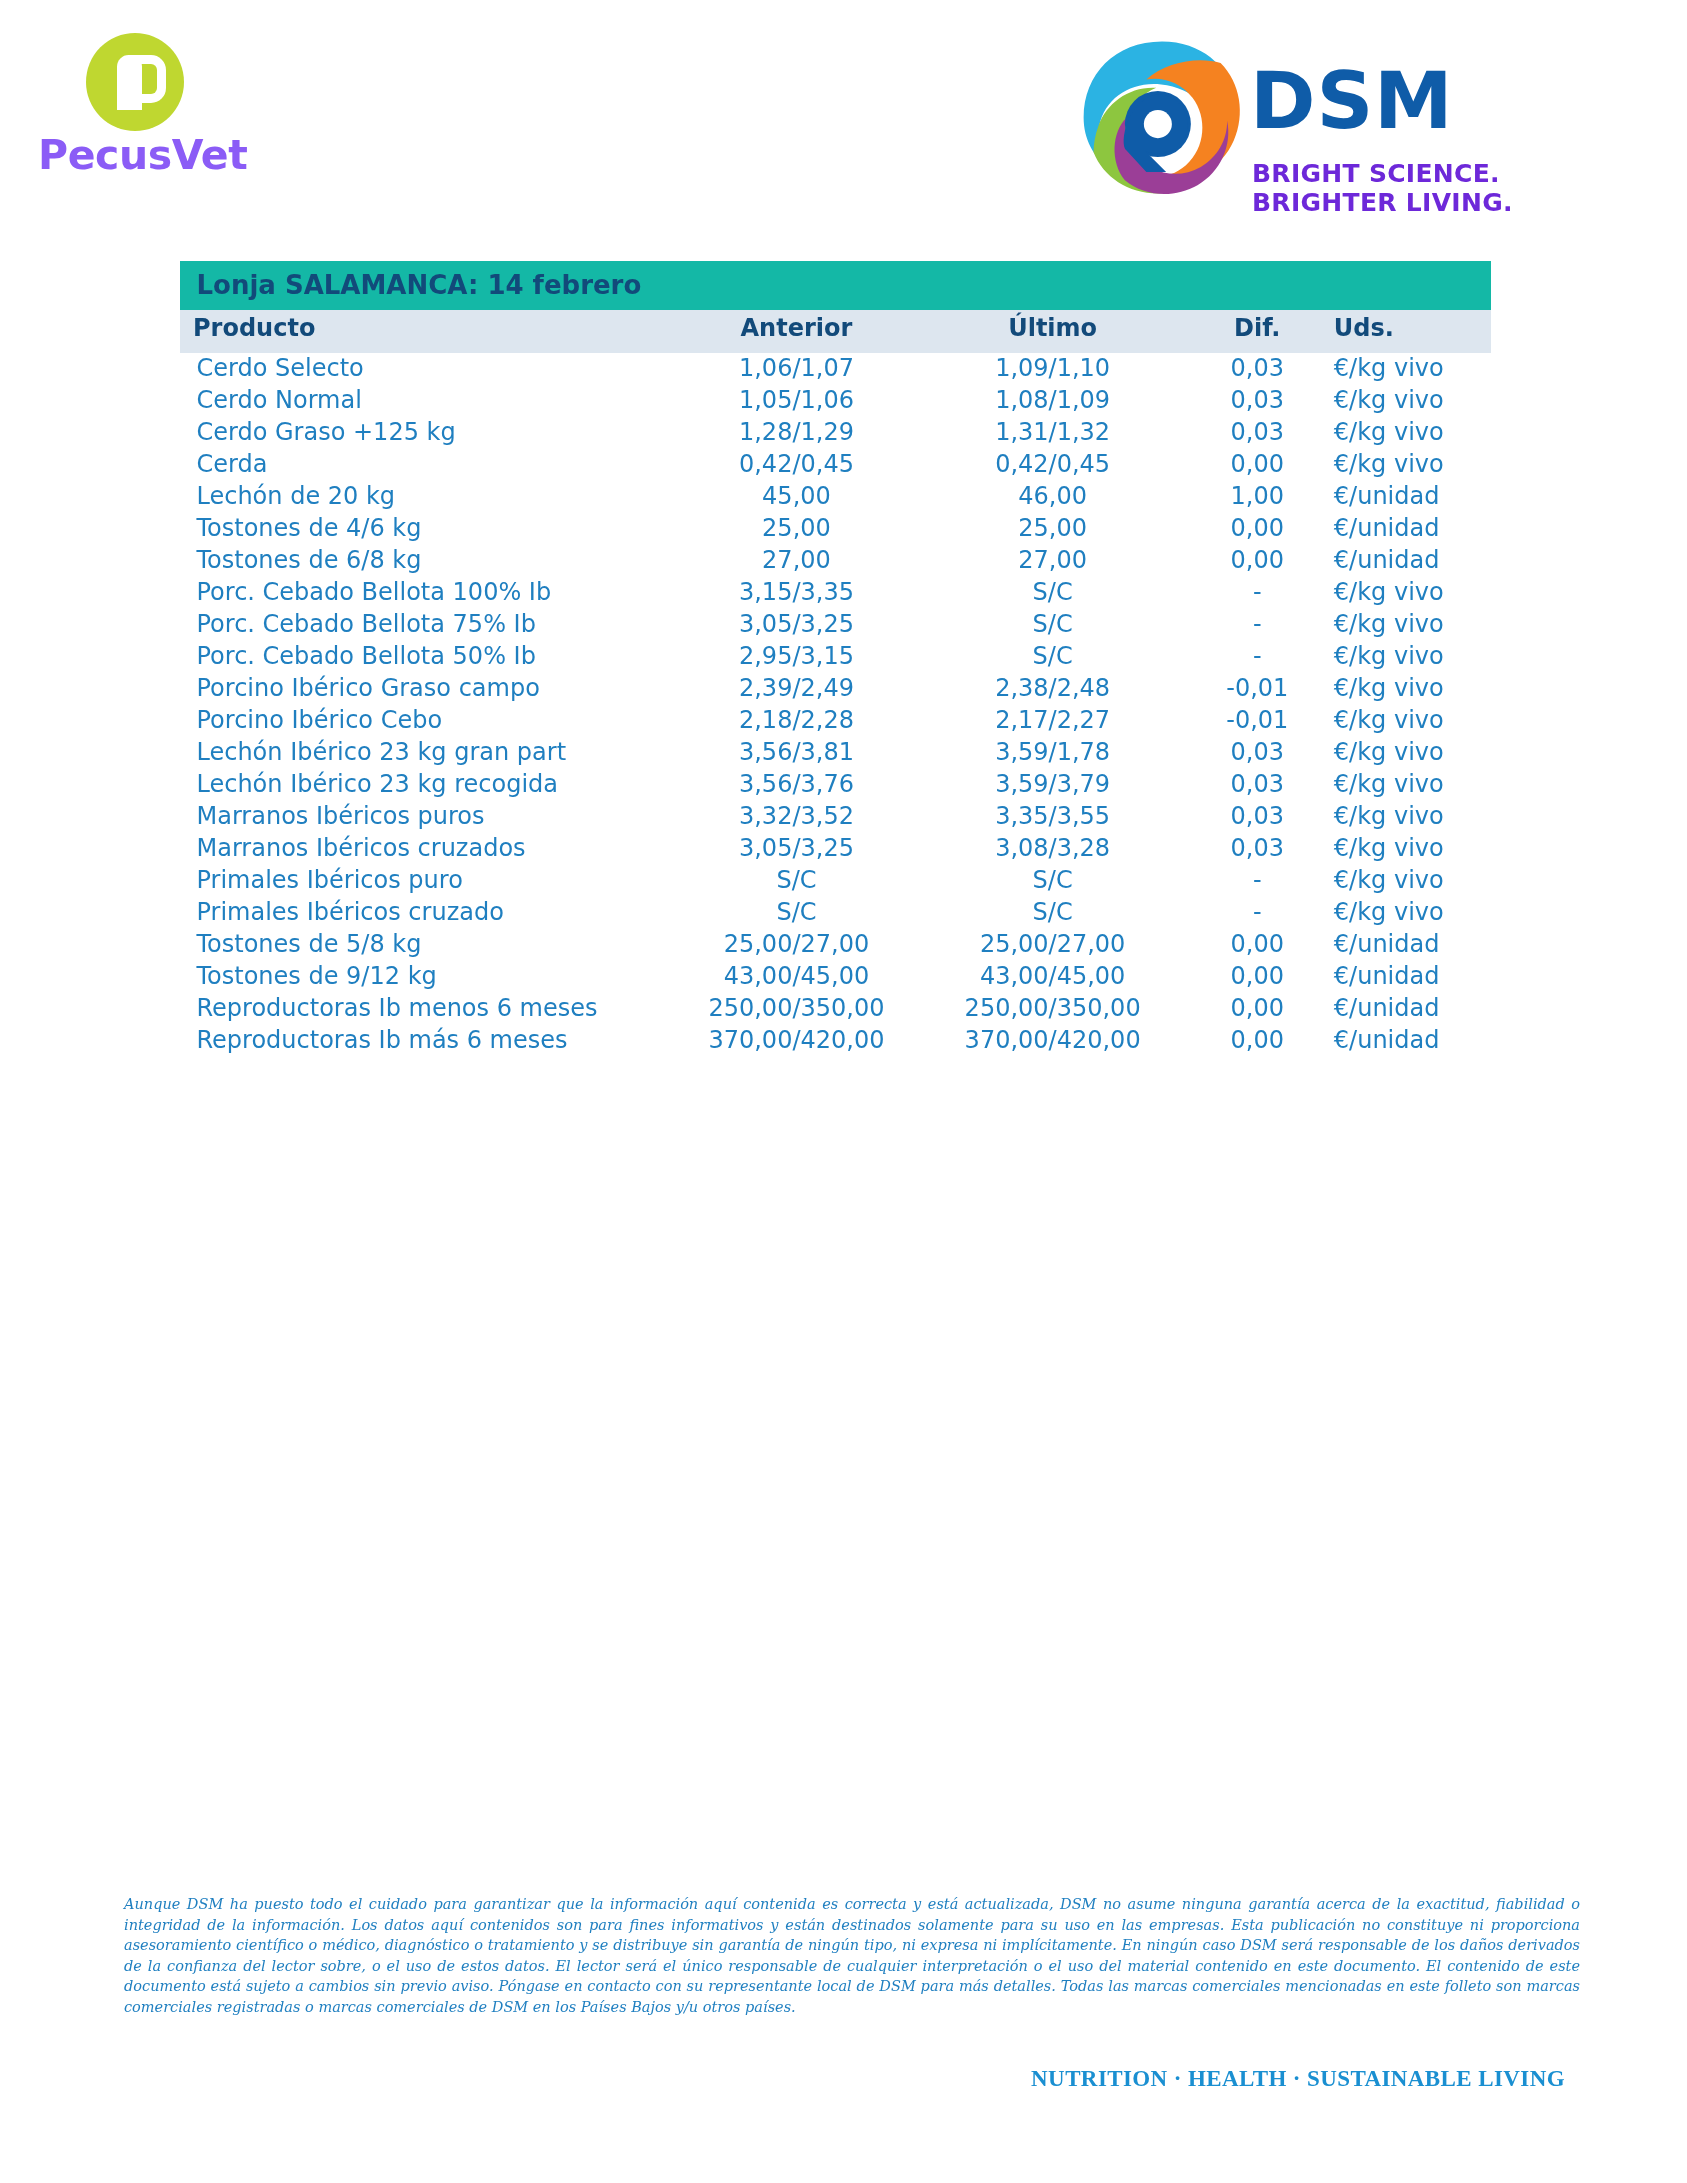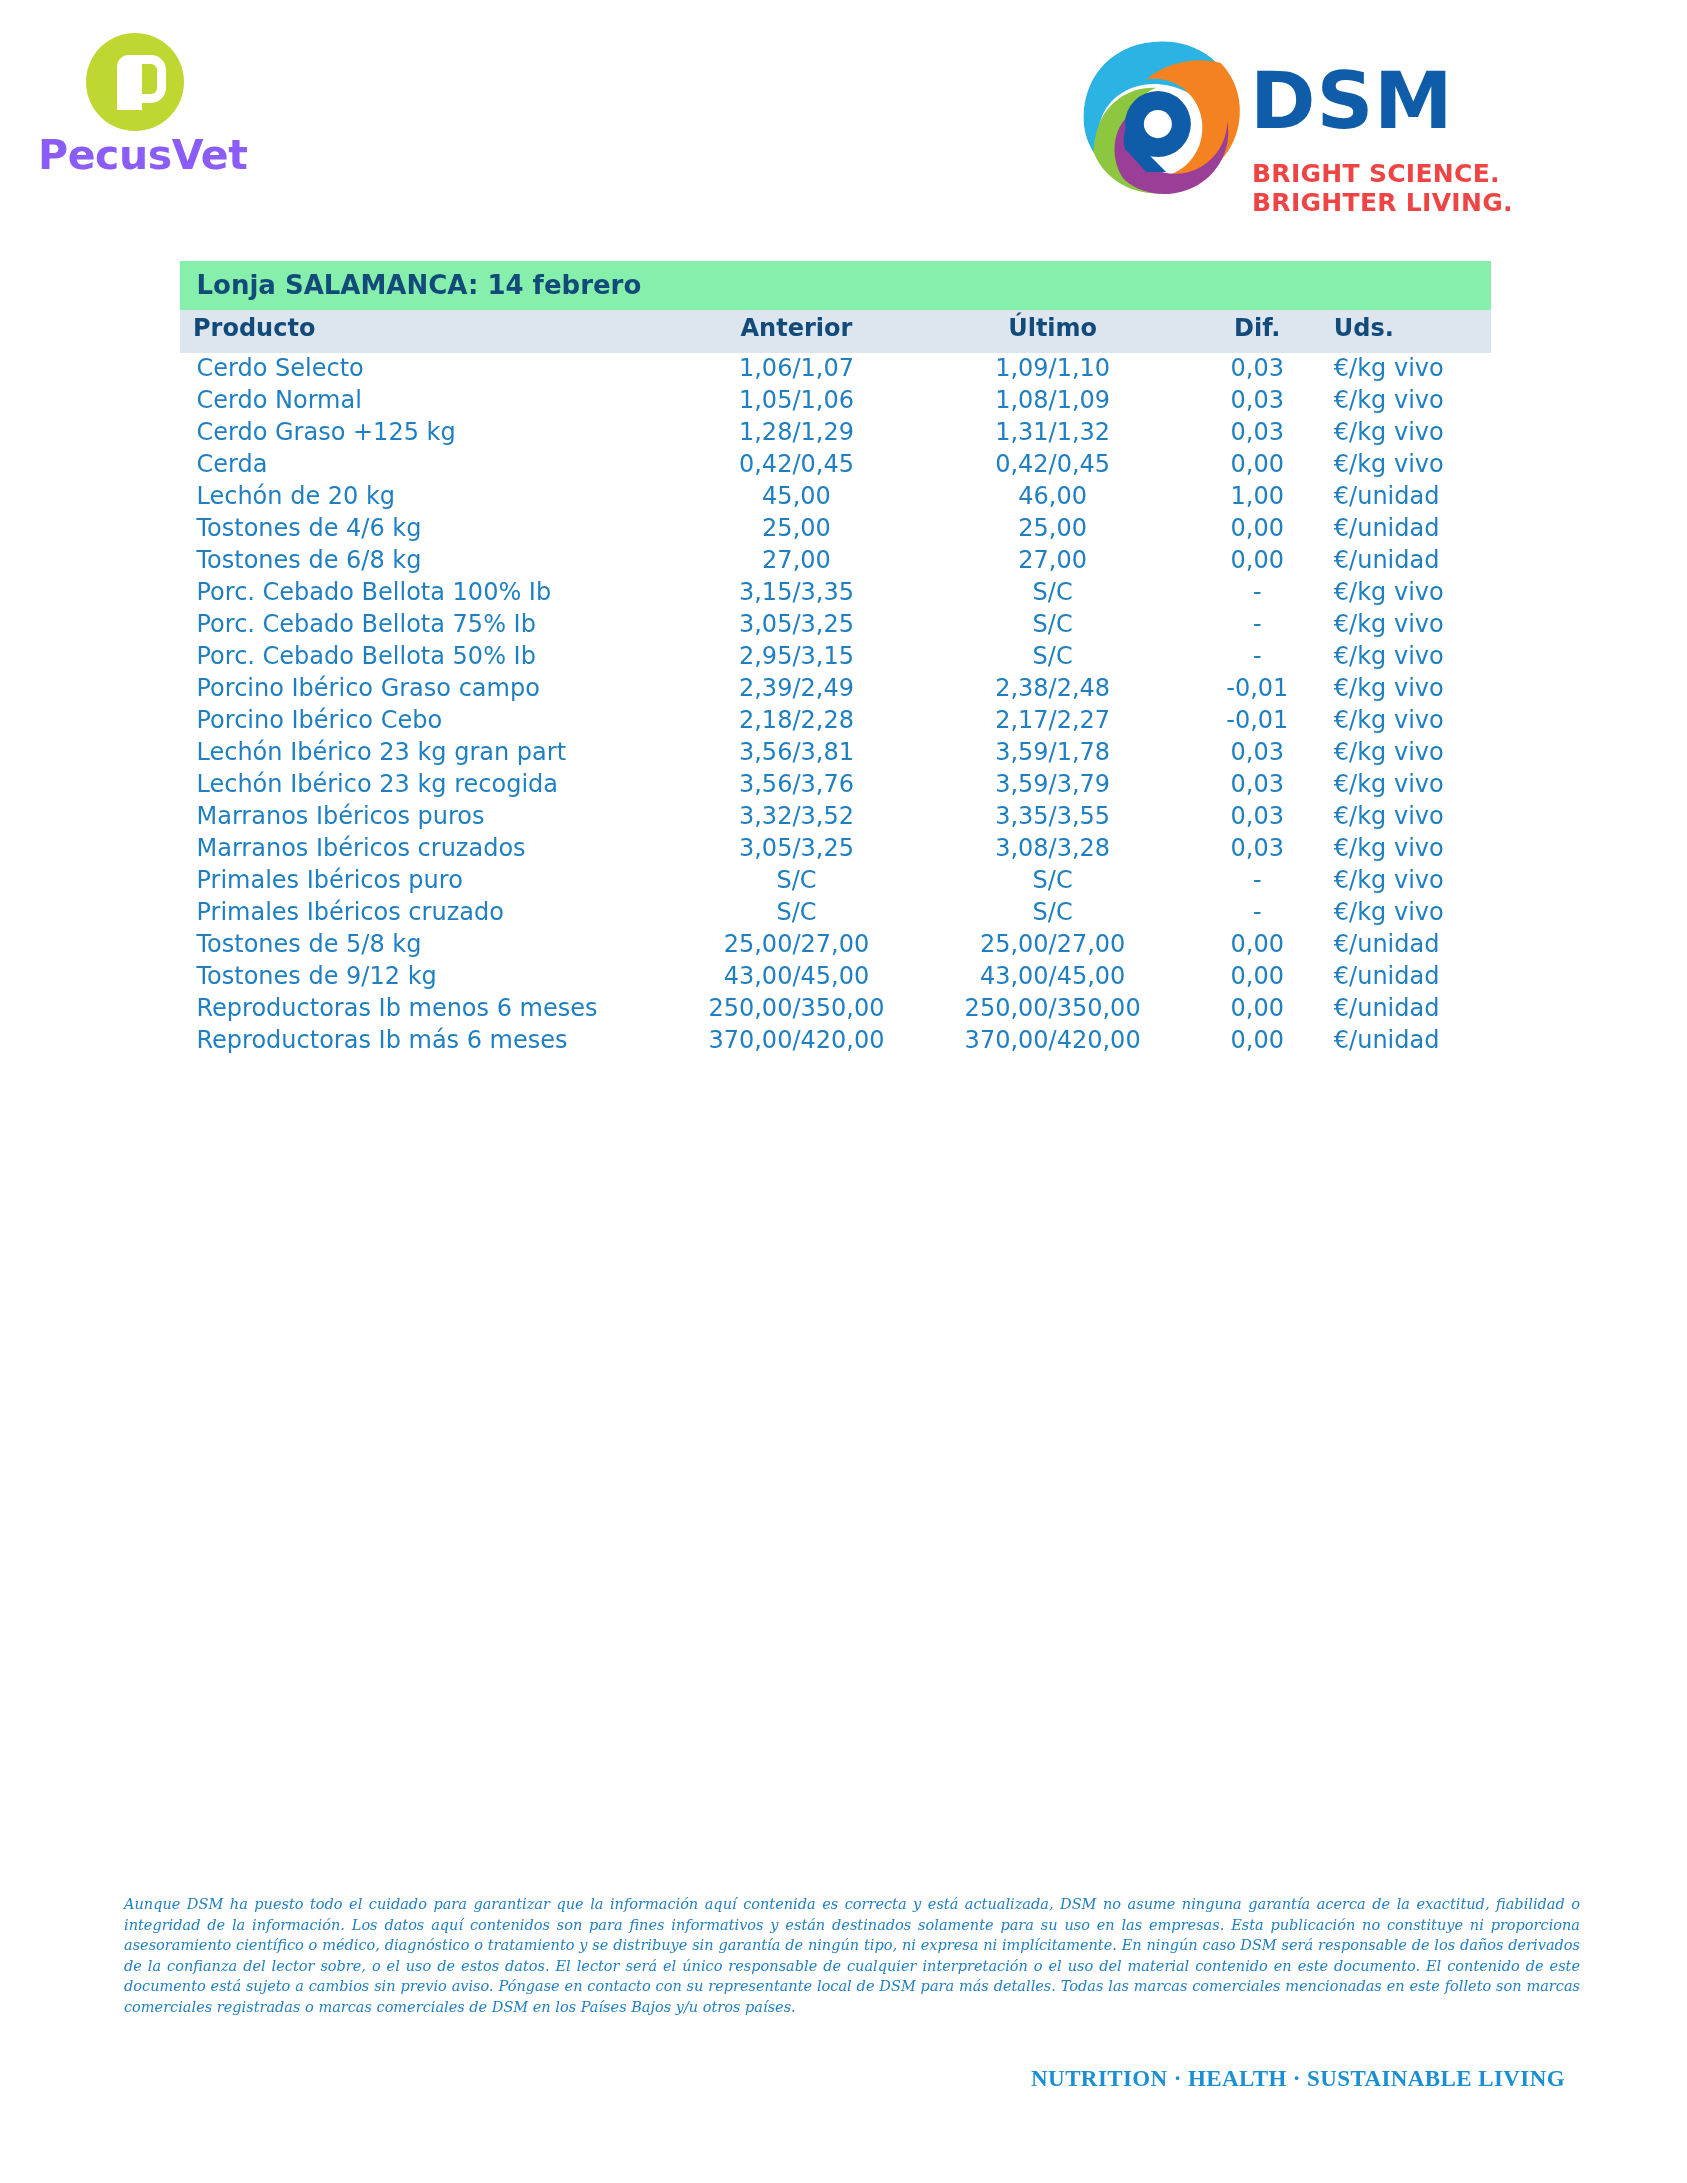--- a/index.html
+++ b/index.html
@@ -94,38 +94,38 @@
     letter-spacing: 0.8px;
     line-height: 1;
   }
   .dsm-tag {
     position: absolute;
     left: 177px;
     top: 124px;
     font-family: "DejaVu Sans", sans-serif;
     font-size: 25px;
     font-weight: bold;
-    color: #ef4444;
+    color: #6d28d9;
     letter-spacing: 0.3px;
   }
 
   
   .table-wrap {
     position: absolute;
     left: 180px;
     top: 261px;
     width: 1311px;
   }
   table.lonja {
     width: 100%;
     border-collapse: collapse;
     font-family: "DejaVu Sans", sans-serif;
   }
   table.lonja .title-row td {
-    background: #86efac;
+    background: #14b8a6;
     color: #124a7a;
     font-size: 26px;
     font-weight: bold;
     padding: 10px 0 10px 16.5px;
     height: 48px;
   }
   table.lonja .head-row td {
     background: #dde6ef;
     color: #124a7a;
     font-size: 24px;

